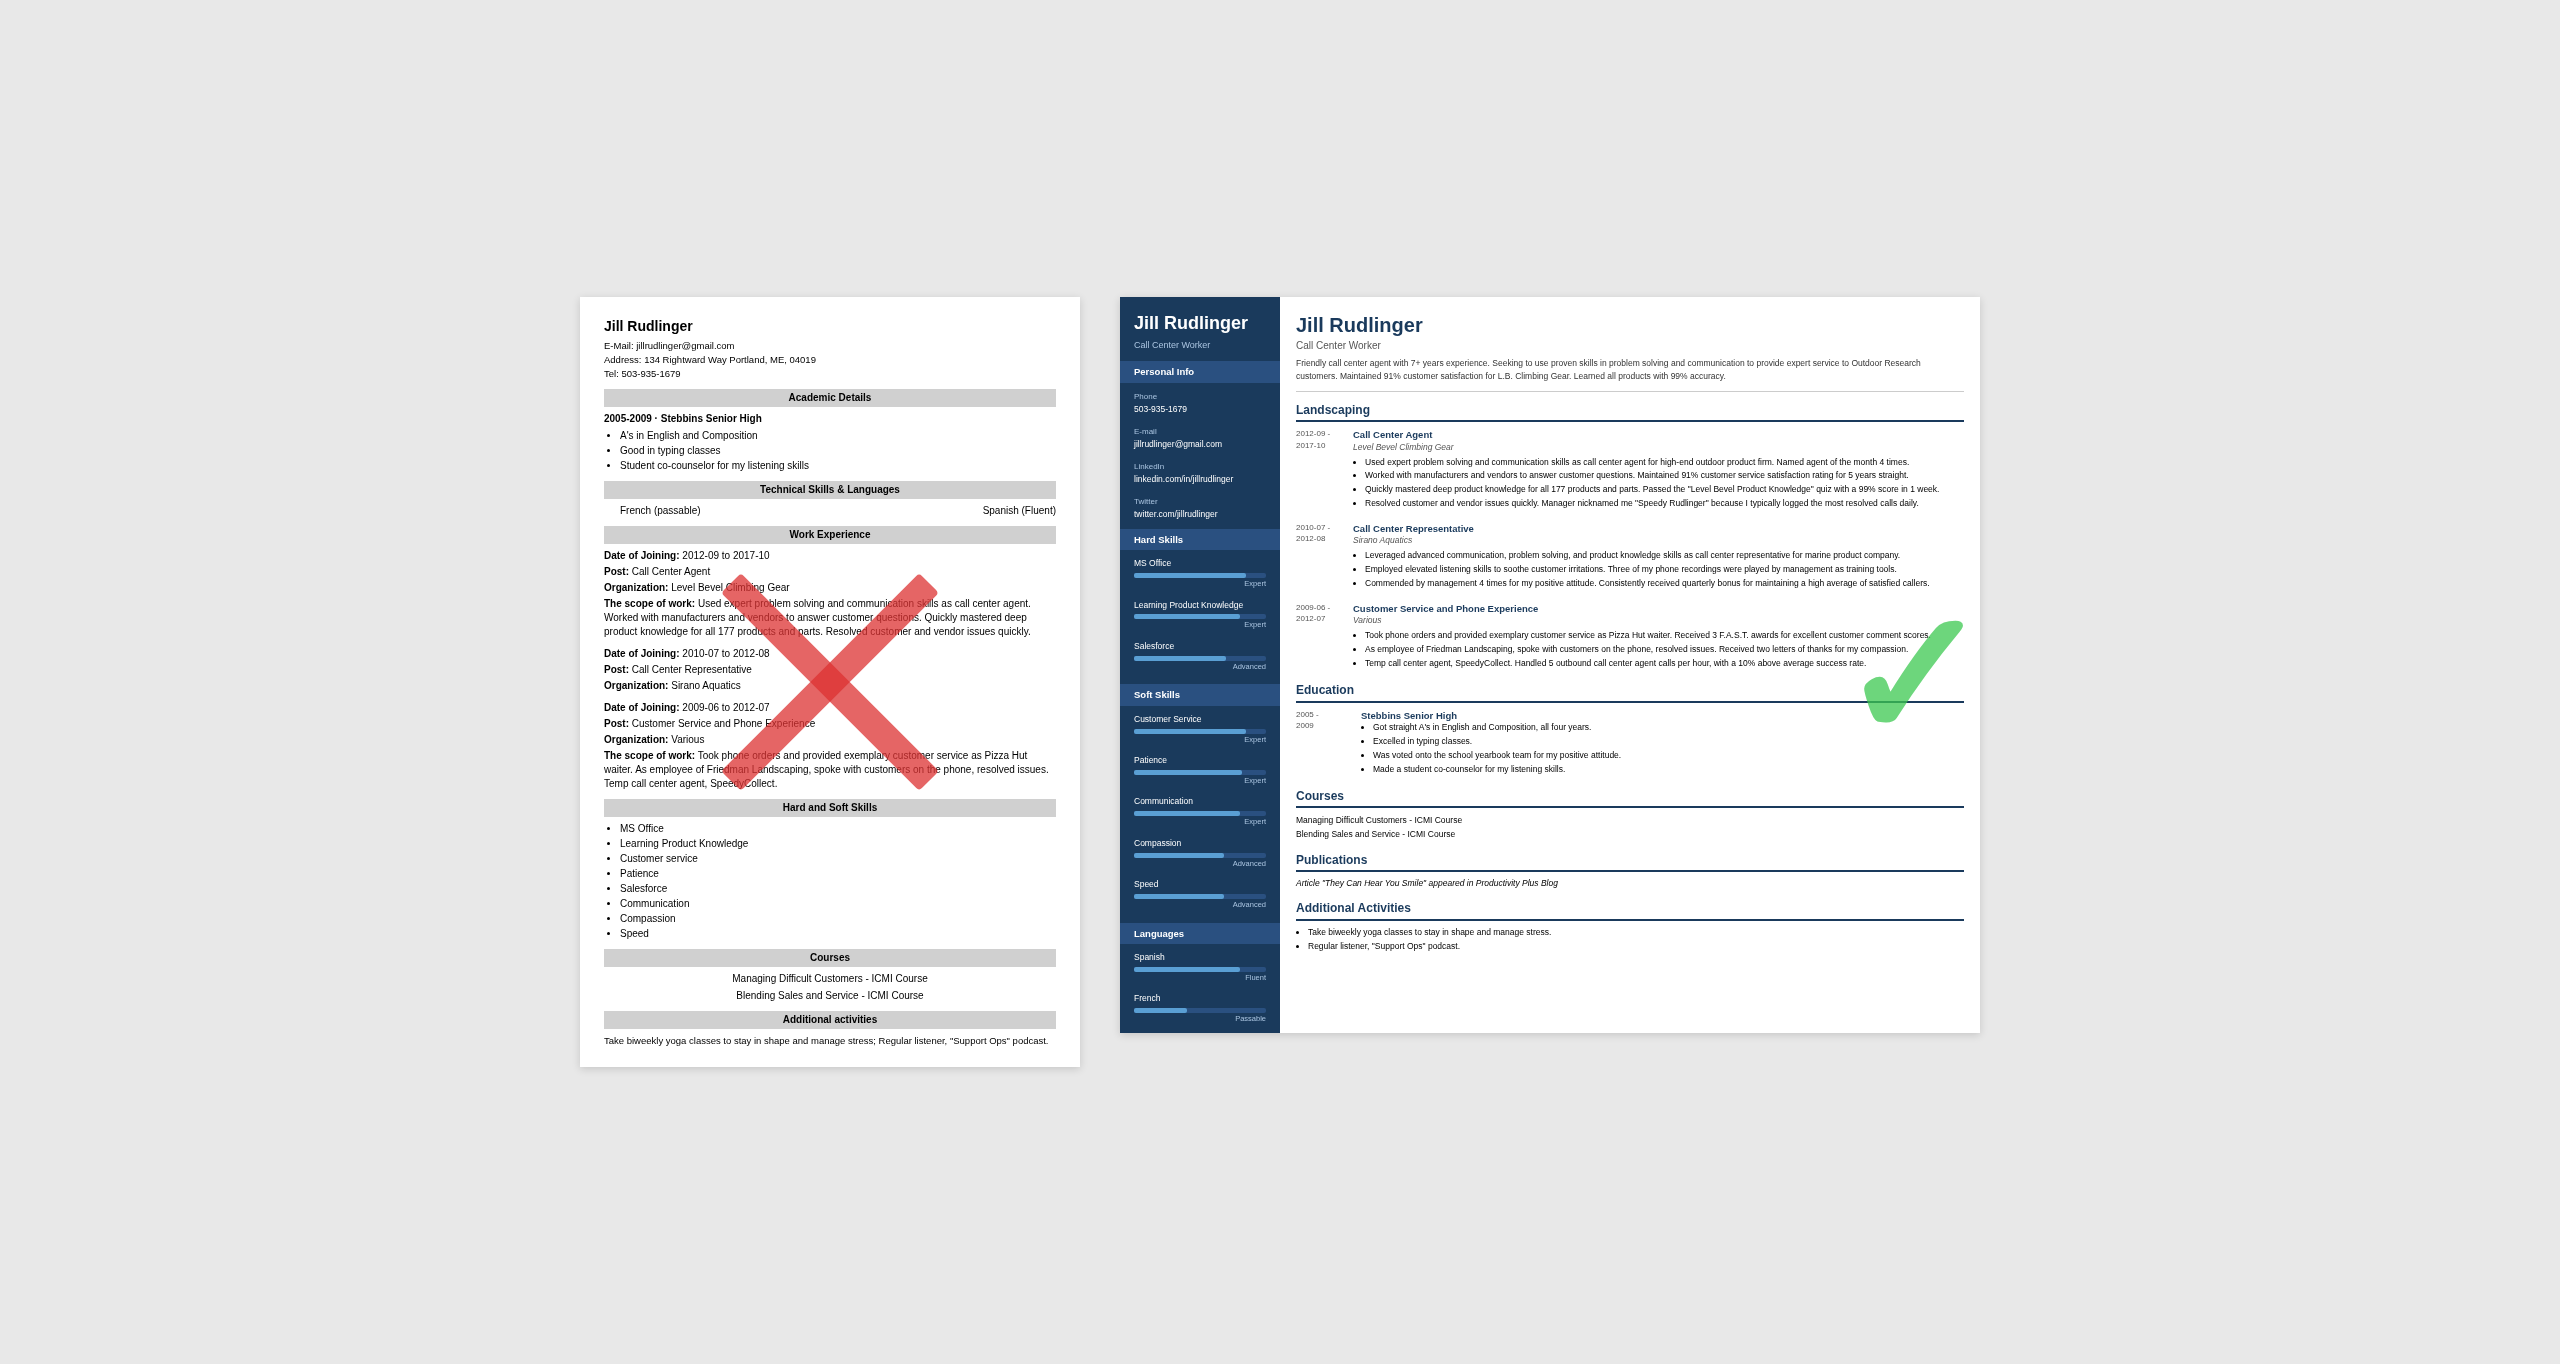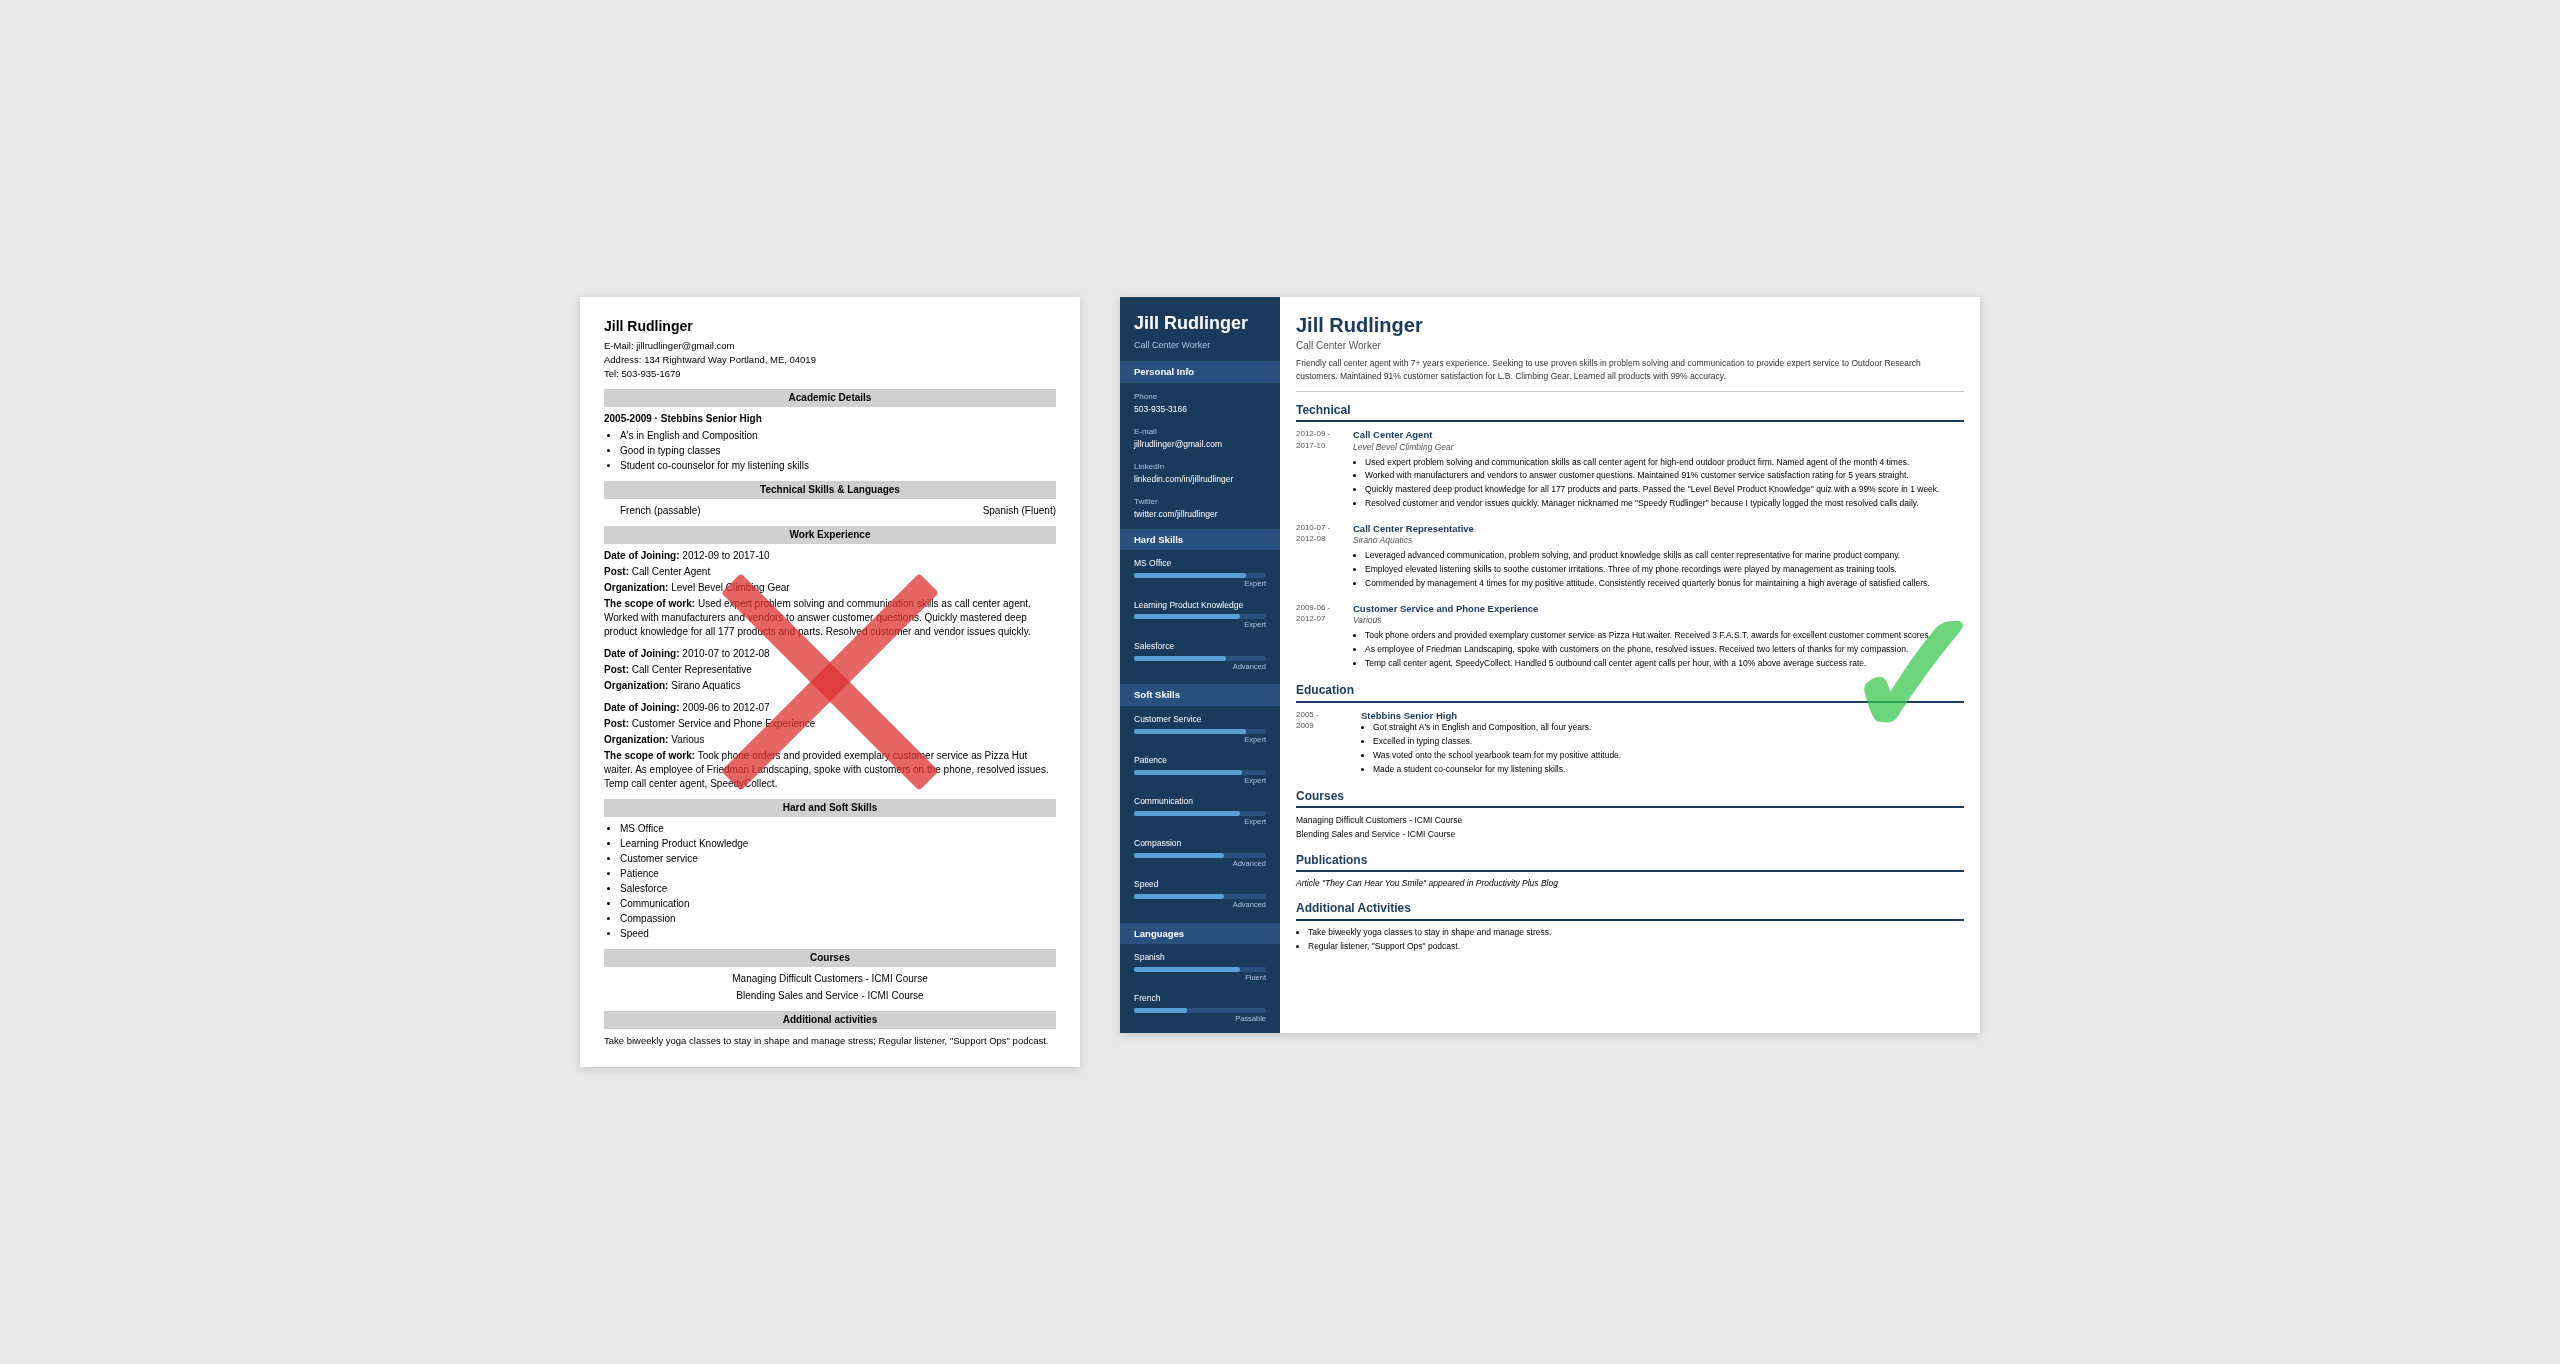--- a/index.html
+++ b/index.html
@@ -391,21 +391,21 @@
       <div class="sidebar-name-block">
         <div class="sidebar-name">Jill Rudlinger</div>
         <div class="sidebar-title">Call Center Worker</div>
       </div>
 
       <div class="sidebar-section">
         <div class="sidebar-section-header">Personal Info</div>
 
         <div class="sidebar-info-item">
           <span class="sidebar-info-label">Phone</span>
-          <span class="sidebar-info-value">503-935-3166</span>
+          <span class="sidebar-info-value">503-935-1679</span>
         </div>
         <div class="sidebar-info-item">
           <span class="sidebar-info-label">E-mail</span>
           <span class="sidebar-info-value">jillrudlinger@gmail.com</span>
         </div>
         <div class="sidebar-info-item">
           <span class="sidebar-info-label">LinkedIn</span>
           <span class="sidebar-info-value">linkedin.com/in/jillrudlinger</span>
         </div>
         <div class="sidebar-info-item">
@@ -495,21 +495,21 @@
           <div class="skill-label">Passable</div>
         </div>
       </div>
     </div>
 
     <div class="main-content">
       <div class="main-name">Jill Rudlinger</div>
       <div class="main-title">Call Center Worker</div>
       <div class="summary-text">Friendly call center agent with 7+ years experience. Seeking to use proven skills in problem solving and communication to provide expert service to Outdoor Research customers. Maintained 91% customer satisfaction for L.B. Climbing Gear. Learned all products with 99% accuracy.</div>
 
-      <div class="main-section-header">Technical</div>
+      <div class="main-section-header">Landscaping</div>
 
       <div class="experience-entry">
         <div class="exp-dates">2012-09 -<br>2017-10</div>
         <div class="exp-details">
           <div class="exp-job-title">Call Center Agent</div>
           <div class="exp-company">Level Bevel Climbing Gear</div>
           <ul class="exp-bullets">
             <li>Used expert problem solving and communication skills as call center agent for high-end outdoor product firm. Named agent of the month 4 times.</li>
             <li>Worked with manufacturers and vendors to answer customer questions. Maintained 91% customer service satisfaction rating for 5 years straight.</li>
             <li>Quickly mastered deep product knowledge for all 177 products and parts. Passed the "Level Bevel Product Knowledge" quiz with a 99% score in 1 week.</li>

